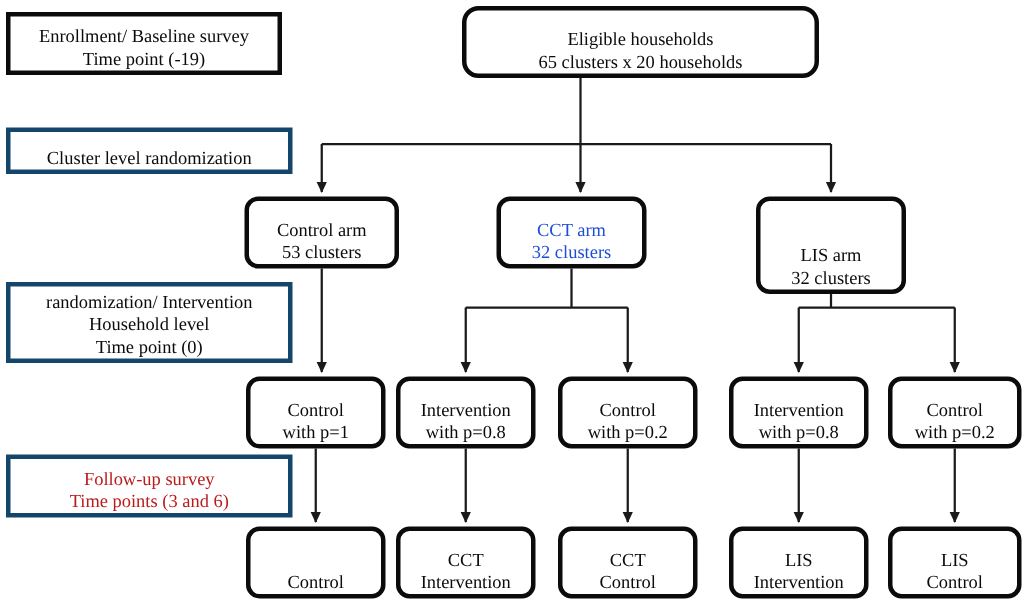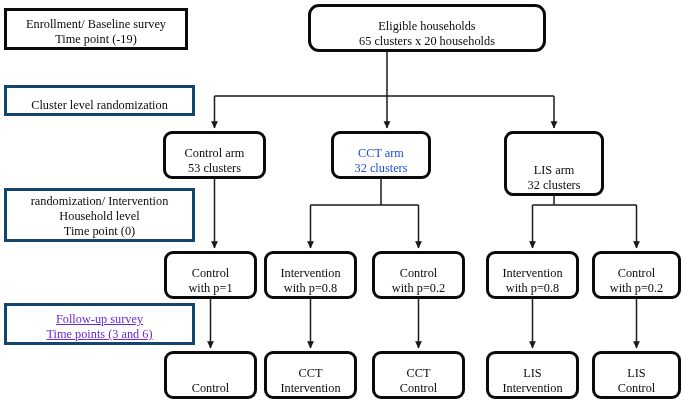--- a/index.html
+++ b/index.html
@@ -113,21 +113,21 @@
   </div>
 
   <div class="node stage-label" style="left: 4px; top: 188px; width: 191px; height: 54px; border-color: rgb(20, 70, 107); color: rgb(11, 11, 11);">
     <div>
       <span class="nline">randomization/ Intervention</span>
       <span class="nline">Household level</span>
       <span class="nline">Time point (0)</span>
     </div>
   </div>
 
-  <div class="node stage-label" style="left: 4px; top: 303px; width: 191px; height: 42px; border-color: rgb(20, 70, 107); color: #6d28d9; text-decoration: underline;">
+  <div class="node stage-label" style="left: 4px; top: 303px; width: 191px; height: 42px; border-color: rgb(20, 70, 107); color: #b91c1c;">
     <div>
       <span class="nline">Follow-up survey</span>
       <span class="nline">Time points (3 and 6)</span>
     </div>
   </div>
 
   <div class="node flow-node top" style="left: 268px; top: 4px; width: 238px; height: 48px; border-color: rgb(11, 11, 11); color: rgb(11, 11, 11); margin-left: 40px;">
     <div>
       <span class="nline">Eligible households</span>
       <span class="nline">65 clusters x 20 households</span>

